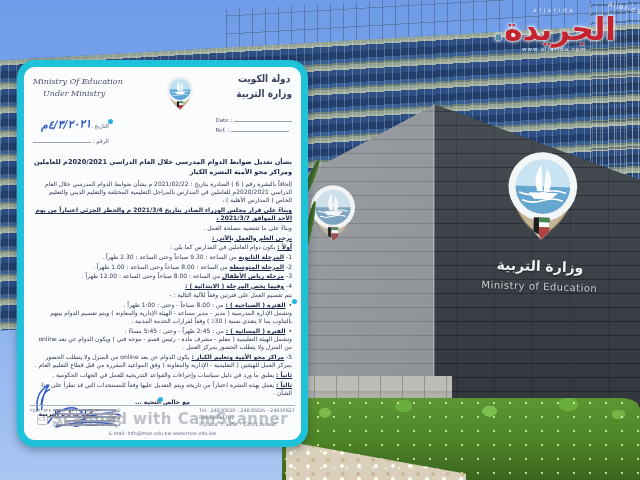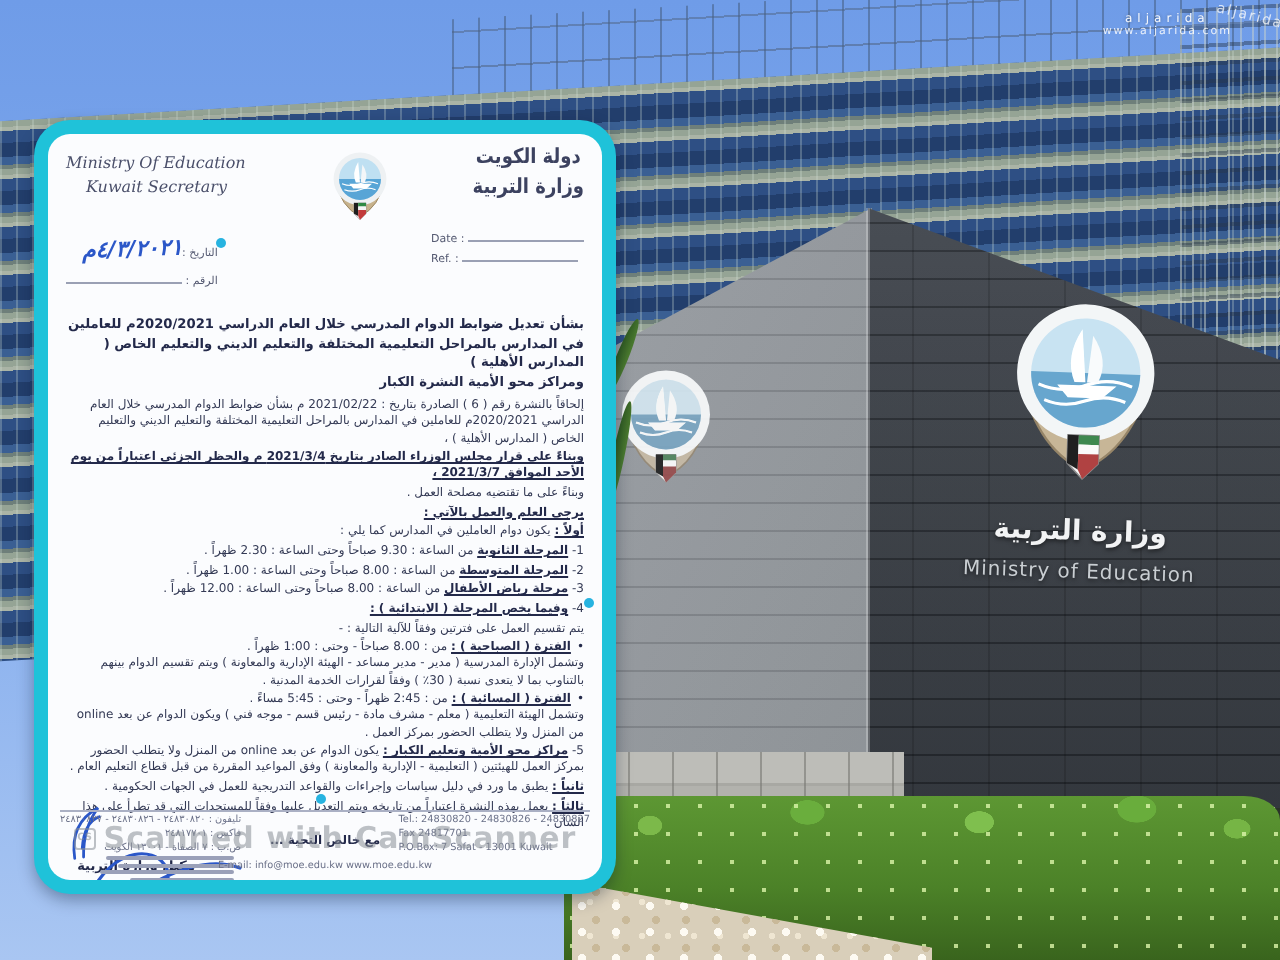--- a/index.html
+++ b/index.html
@@ -173,30 +173,31 @@
   </div>
 
   <div class="block-wall"></div>
   <div class="wall-shadow"></div>
   <div class="plants"></div>
   <div class="gravel"></div>
 
   <div class="corner-mark">aljarida</div>
   <div class="logo">
     <div class="logo-tag">aljarida</div>
+    <div class="logo-word" style="color:#c32430;"><span>الجريدة</span><span class="logo-dot">.</span></div>
     <div class="logo-url">www.aljarida.com</div>
   </div>
 
   <div class="doc-frame">
     <div class="doc">
 
       <div class="doc-header">
         <div class="lh-en">
           <div>Ministry Of Education</div>
-          <div class="l2">Kuwait Secretary</div>
+          <div class="l2">Under Ministry</div>
         </div>
         <svg class="emblem-doc" viewBox="0 0 100 115">
             <use href="#emb"></use>
           </svg>
         <div class="lh-ar">
           <div>دولة الكويت</div>
           <div>وزارة التربية</div>
         </div>
       </div>
 
@@ -206,21 +207,20 @@
           <div><span>Ref. :</span> <span class="rule"></span></div>
         </div>
         <div class="meta-ar">
           <div><span>التاريخ :</span><span class="hand-date">٤/٣/٢٠٢١م</span></div>
           <div><span>الرقم :</span> <span class="rule"></span></div>
         </div>
       </div>
 
       <div class="subject">
         <div>بشأن تعديل ضوابط الدوام المدرسي خلال العام الدراسي 2020/2021م للعاملين</div>
-        <div>في المدارس بالمراحل التعليمية المختلفة والتعليم الديني والتعليم الخاص ( المدارس الأهلية )</div>
         <div>ومراكز محو الأمية النشرة الكبار</div>
       </div>
 
       <div class="doc-body">
         <p>إلحاقاً بالنشرة رقم ( 6 ) الصادرة بتاريخ : 2021/02/22 م بشأن ضوابط الدوام المدرسي خلال العام الدراسي 2020/2021م للعاملين في المدارس بالمراحل التعليمية المختلفة والتعليم الديني والتعليم الخاص ( المدارس الأهلية ) ،</p>
         <p class="bu">وبناءً على قرار مجلس الوزراء الصادر بتاريخ 2021/3/4 م والحظر الجزئي اعتباراً من يوم الأحد الموافق 2021/3/7 ،</p>
         <p>وبناءً على ما تقتضيه مصلحة العمل .</p>
         <p class="bu">يرجى العلم والعمل بالآتي :</p>
         <p><span class="bu">أولاً :</span> <span>يكون دوام العاملين في المدارس كما يلي :</span></p>
         <p class="num-item"><span>1-</span> <span class="bu">المرحلة الثانوية</span> <span>من الساعة : 9.30 صباحاً وحتى الساعة : 2.30 ظهراً .</span></p>

